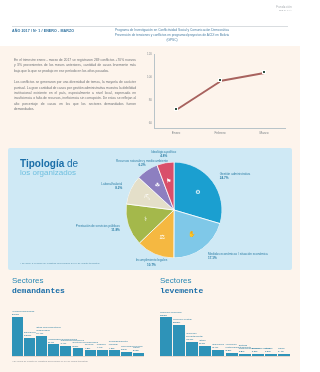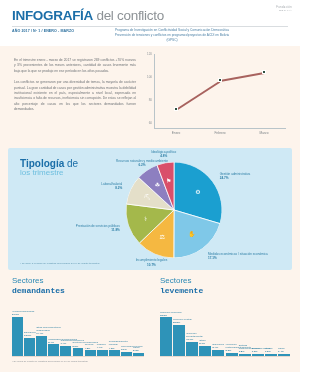--- a/index.html
+++ b/index.html
@@ -70,23 +70,20 @@
   .bar-lab b{font-weight:bold;display:block;}
   .bc-foot{position:absolute;left:2px;top:84px;font-size:2.4px;color:#8d9297;}
   .bc-base{position:absolute;left:2px;top:80px;height:1px;background:#e6d9cf;}
 </style>
 </head>
 <body>
 
 <div class="page">
 
   <div class="header">
-    <div class="hd-title">
-      <span class="b">INFOGRAFÍA</span><span class="l"> del conflicto</span>
-    </div>
     <div class="hd-rule"></div>
     <div class="hd-sub">AÑO 2017 / Nº 1 / ENERO - MARZO</div>
     <div class="hd-prog">
       <div>Programa de Investigación en Conflictividad Social y Comunicación Democrática</div>
       <div>Prevención de tensiones y conflictos en programas/proyectos de ACDI en Bolivia (GPSC)</div>
     </div>
     <div class="logo">
       <div class="logo-top">Fundación</div>
       <div class="logo-bot">BOLIVIA</div>
     </div>
@@ -109,21 +106,21 @@
       <div class="lc-dot" title="72" style="left: 34px; top: 54.6462px;"></div>
       <div class="lc-xlab" style="left: 16px;">Enero</div>
       <div class="lc-dot" title="97" style="left: 78px; top: 26.1846px;"></div>
       <div class="lc-xlab" style="left: 60px;">Febrero</div>
       <div class="lc-dot" title="104" style="left: 122px; top: 18.2154px;"></div>
       <div class="lc-xlab" style="left: 104px;">Marzo</div>
     </div>
 
   <div class="tipo">
     <div class="tipo-h1"><b>Tipología</b><span class="lt"> de</span></div>
-    <div class="tipo-h2">los trimestre</div>
+    <div class="tipo-h2">los organizados</div>
     <div class="tipo-foot">* Se debe a la suma de registros aproximado al 1% de cuantil trimestral.</div>
     <div class="pie-wrap" id="pie-wrap">
       <div class="pie" id="pie">
           <svg width="96" height="96">
             <path d="M48,48 L48,0 A48,48 0 0 1 94.02548385908572,61.62552147761836 Z" fill="#1b9fd0" stroke="#ffffff" stroke-width="0.8"></path>
             <path d="M48,48 L94.02548385908572,61.62552147761836 A48,48 0 0 1 47.81940587831765,95.99966026716453 Z" fill="#7fc8e8" stroke="#ffffff" stroke-width="0.8"></path>
             <path d="M48,48 L47.81940587831765,95.99966026716453 A48,48 0 0 1 13.270208832495413,81.13369290407455 Z" fill="#f5b841" stroke="#ffffff" stroke-width="0.8"></path>
             <path d="M48,48 L13.270208832495413,81.13369290407455 A48,48 0 0 1 0.38076115725837667,41.96608816455463 Z" fill="#a4b84b" stroke="#ffffff" stroke-width="0.8"></path>
             <path d="M48,48 L0.38076115725837667,41.96608816455463 A48,48 0 0 1 12.653081876408322,15.525465682105526 Z" fill="#e4dfc9" stroke="#ffffff" stroke-width="0.8"></path>
             <path d="M48,48 L12.653081876408322,15.525465682105526 A48,48 0 0 1 31.037430975936267,3.0970908280557694 Z" fill="#8d7fc0" stroke="#ffffff" stroke-width="0.8"></path>

